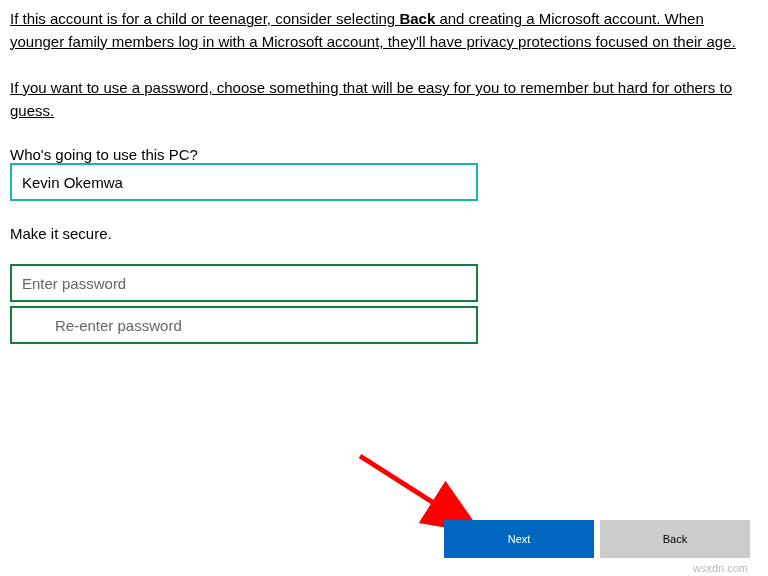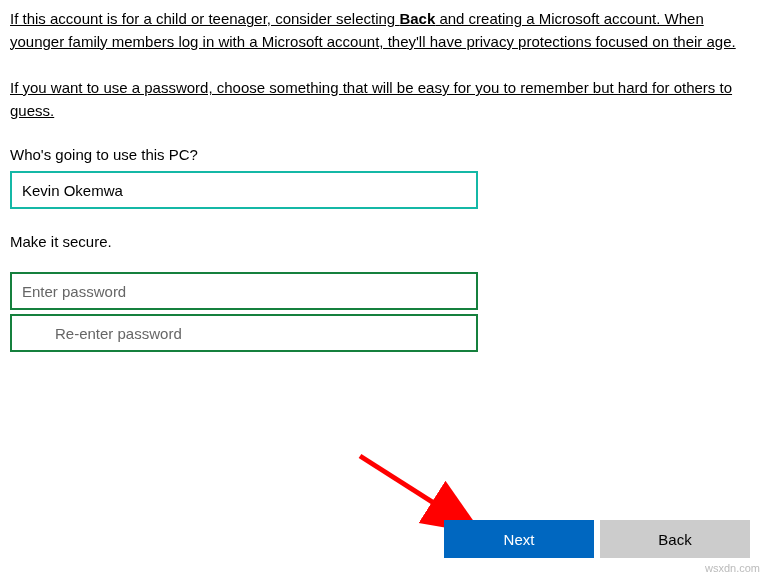--- a/index.html
+++ b/index.html
@@ -15,21 +15,20 @@
     }
     .para {
       line-height: 1.5;
       margin-bottom: 24px;
       max-width: 740px;
       text-decoration: underline;
     }
     .para b { font-weight: 700; }
     .label {
       margin-top: 6px;
-      margin-bottom: 8px;
       font-size: 15px;
     }
     .field {
       width: 468px;
       height: 38px;
       border: 2px solid #14b8a6;
       padding: 0 10px;
       font-size: 15px;
       font-family: inherit;
       outline: none;
@@ -47,37 +46,37 @@
       position: absolute;
       right: 18px;
       bottom: 18px;
       display: flex;
       gap: 6px;
     }
     .btn {
       width: 150px;
       height: 38px;
       border: none;
-      font-size: 15px;
+      font-size: 11px;
       font-family: inherit;
       cursor: pointer;
     }
     .btn-primary { background: #0067c0; color: #fff; }
     .btn-secondary { background: #ccc; color: #000; }
     .arrow {
       position: absolute;
       left: 352px;
       bottom: 38px;
       width: 140px;
       height: 90px;
       pointer-events: none;
     }
     .watermark {
       position: absolute;
-      right: 8px;
+      right: 20px;
       bottom: 2px;
       font-size: 11px;
       color: #bbb;
       font-family: sans-serif;
     }
   </style>
 </head>
 <body>
 
 <p class="para">

